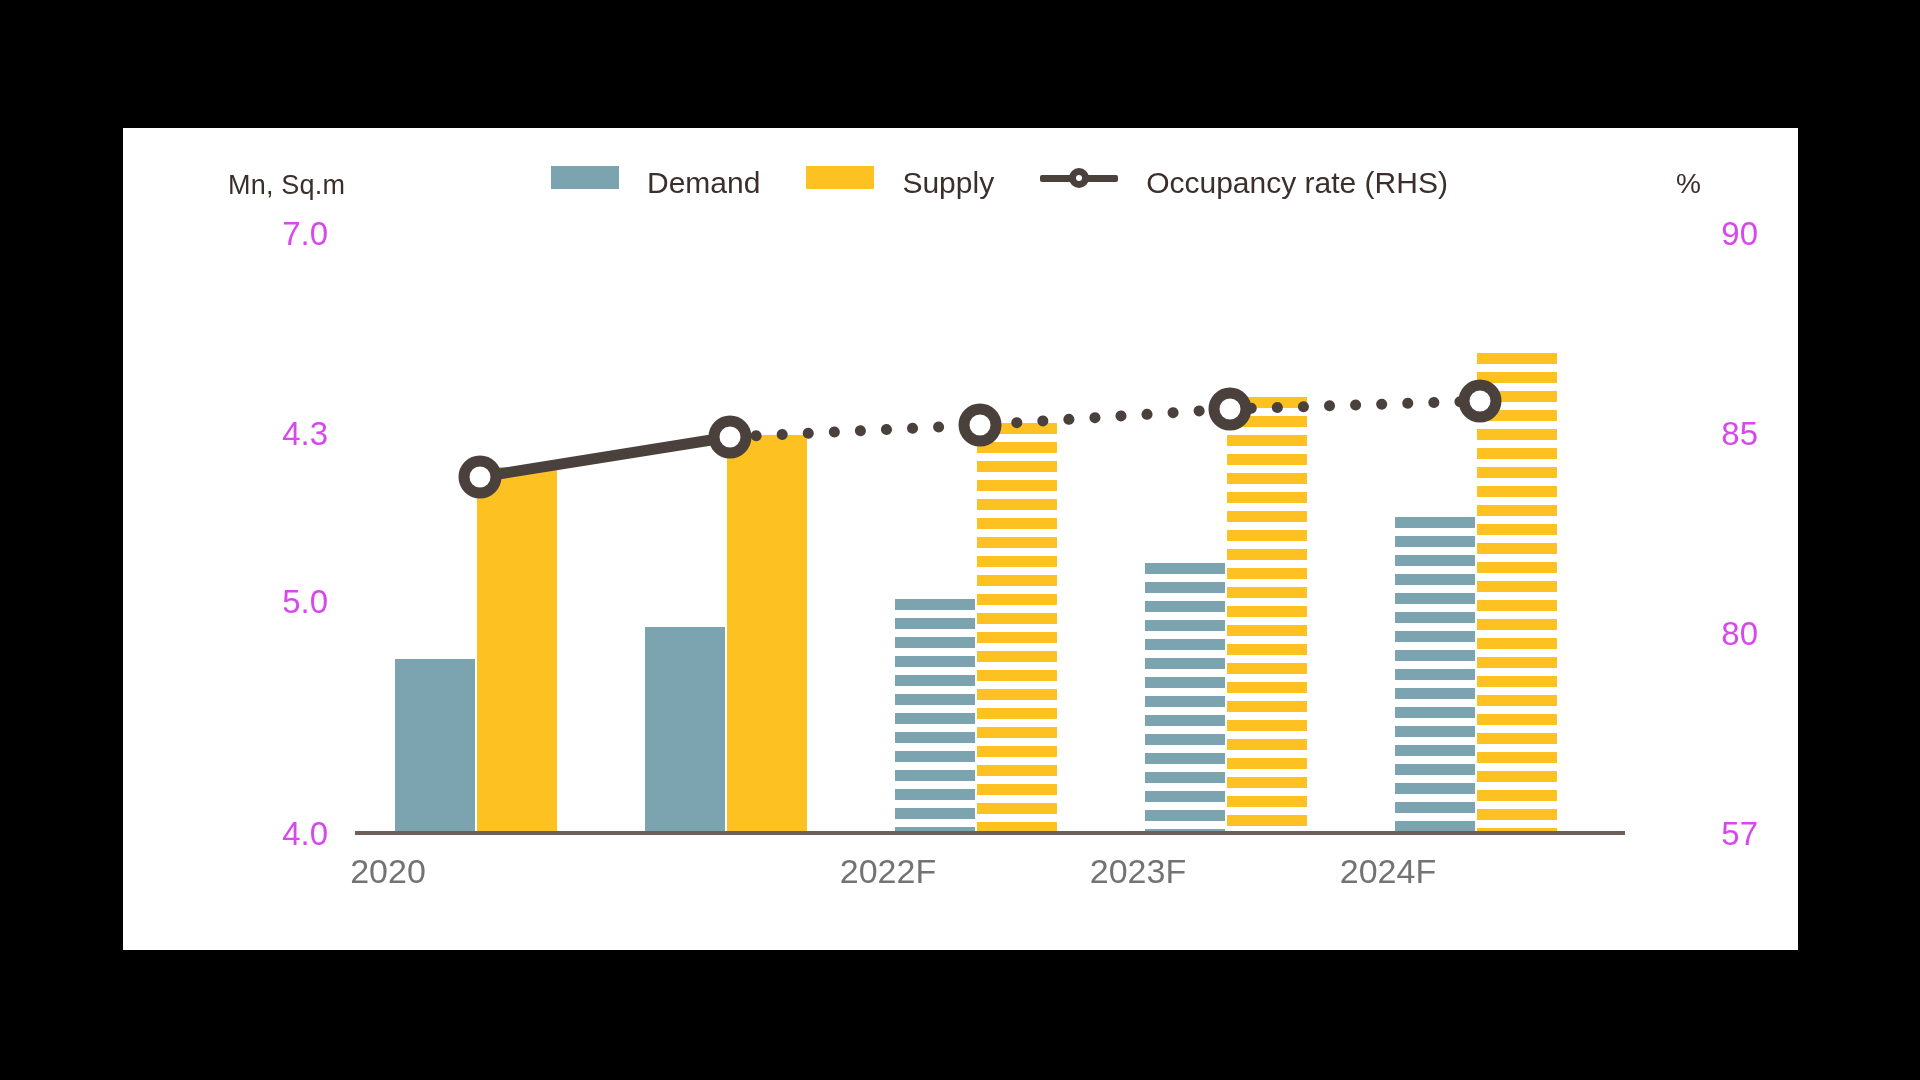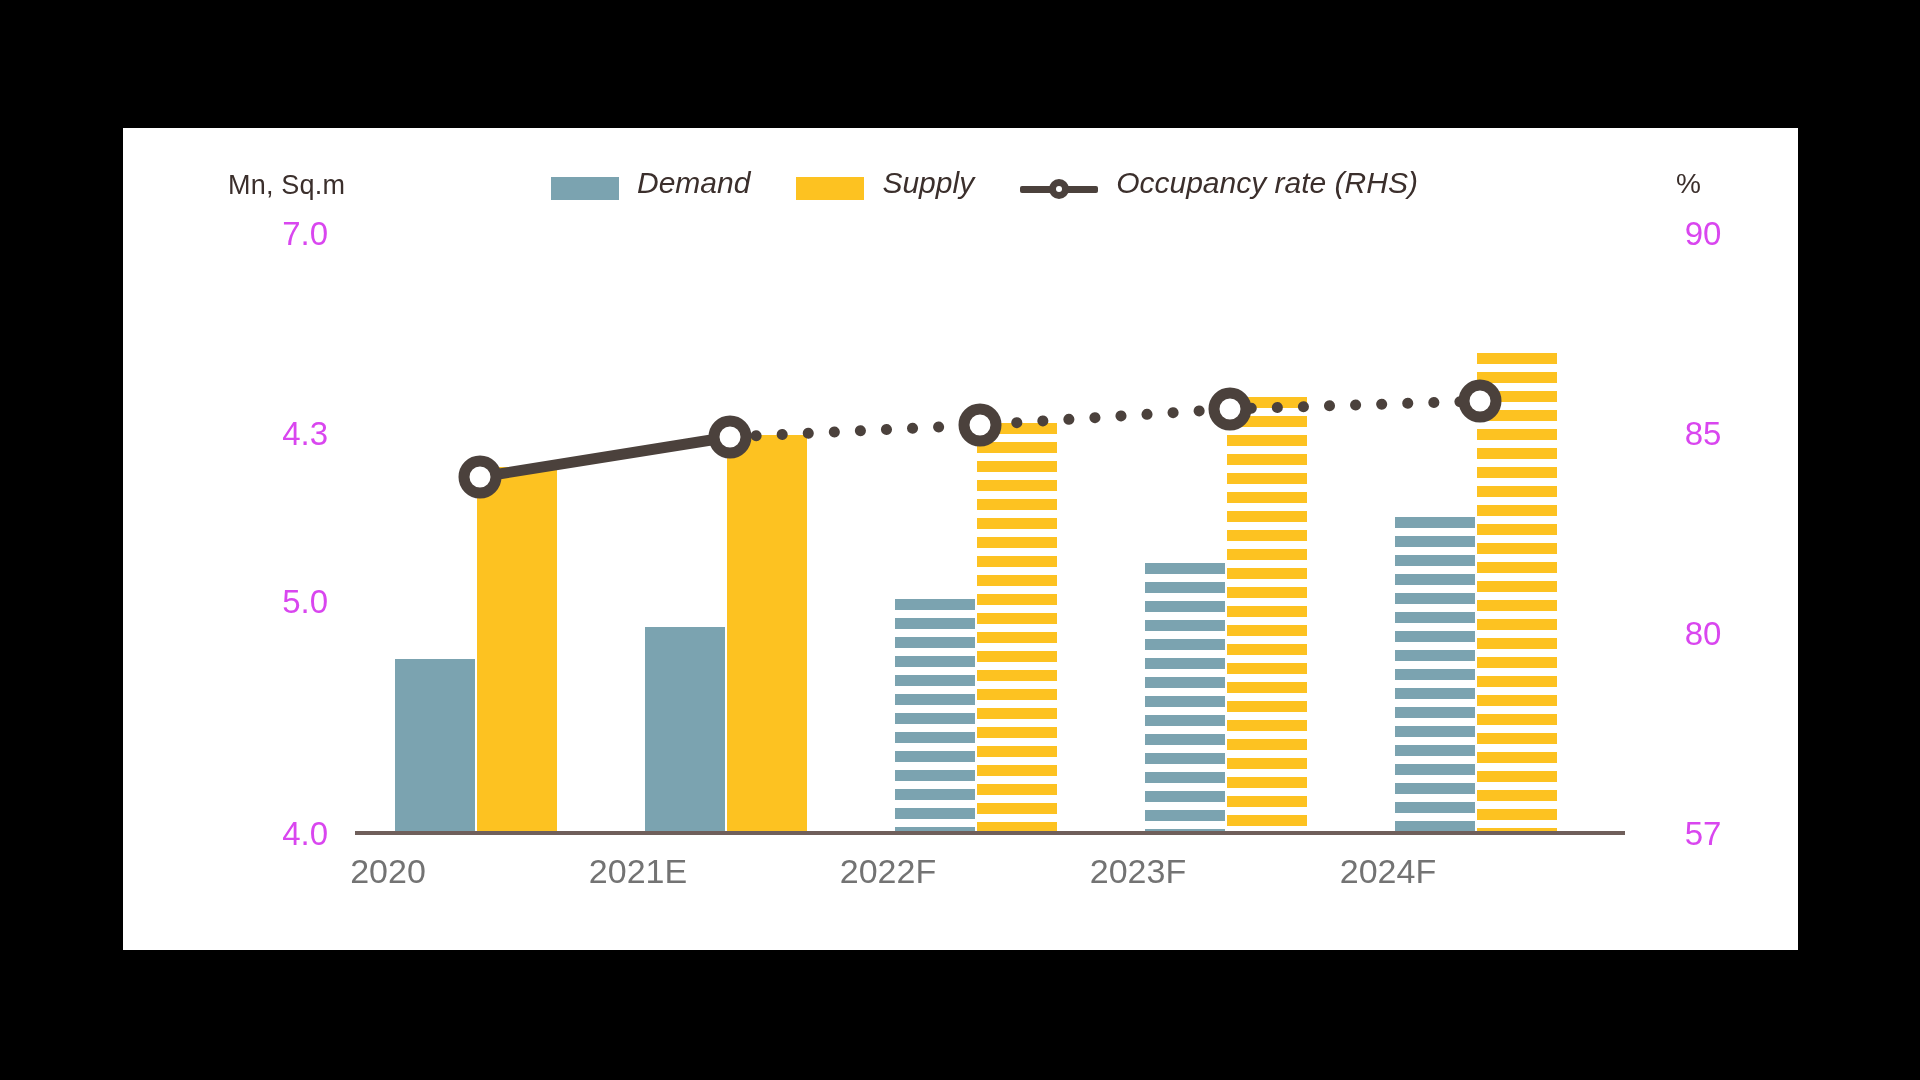--- a/index.html
+++ b/index.html
@@ -23,21 +23,21 @@
   .unit-right{
     position:absolute;left:1676px;top:168px;
     font-size:28px;color:#3b2f2c;
   }
 
   
   .legend{
     position:absolute;left:551px;top:166px;
     display:flex;align-items:center;gap:46px;
   }
-  .legend-item{display:flex;align-items:flex-end;gap:18px;font-style:italic;}
+  .legend-item{display:flex;align-items:flex-start;gap:28px;}
   .swatch{width:68px;height:23px;display:block;}
   .swatch.demand{background:#7ba3b0;}
   .swatch.supply{background:#fdc221;}
   .line-swatch{
     position:relative;width:78px;height:23px;display:block;
   }
   .line-swatch .ls-bar{
     position:absolute;left:0;top:9px;width:78px;height:7px;background:#4b413c;border-radius:2px;
   }
   .line-swatch .ls-dot{
@@ -57,21 +57,21 @@
   .baseline{
     position:absolute;left:355px;top:831px;width:1270px;height:4px;background:#6f5f5b;
   }
 
   
   .ytick{
     position:absolute;width:110px;text-align:right;
     font-size:33px;color:#d946ef;
   }
   .ytick.left{left:218px;}
-  .ytick.right{left:1648px;text-align:center;width:110px;}
+  .ytick.right{left:1648px;text-align:right;width:110px;}
 
   
   .group{position:absolute;bottom:0;width:200px;height:600px;}
   .bar{position:absolute;bottom:0;width:80px;}
   .bar.demand{left:10px;background:#7ba3b0;}
   .bar.supply{left:92px;background:#fdc221;}
   .bar.hatch.demand{
     background:repeating-linear-gradient(
       to bottom,
       #7ba3b0 0px, #7ba3b0 11px,
@@ -164,18 +164,17 @@
         <circle cx="730" cy="436.9999999999998" r="16" fill="#ffffff" stroke="#4b413c" stroke-width="11"></circle>
         <circle cx="980" cy="424.9999999999999" r="16" fill="#ffffff" stroke="#4b413c" stroke-width="11"></circle>
         <circle cx="1230" cy="409.0000000000002" r="16" fill="#ffffff" stroke="#4b413c" stroke-width="11"></circle>
         <circle cx="1480" cy="401.00000000000006" r="16" fill="#ffffff" stroke="#4b413c" stroke-width="11"></circle>
       </g>
   </svg>
 
   <div class="baseline"></div>
 
   <div class="xlabel" style="left:268px;">2020</div>
-  <div class="xlabel" style="left:518px;">2021E</div>
   <div class="xlabel" style="left:768px;">2022F</div>
   <div class="xlabel" style="left:1018px;">2023F</div>
   <div class="xlabel" style="left:1268px;">2024F</div>
 
 </div>
 
 </body></html>

